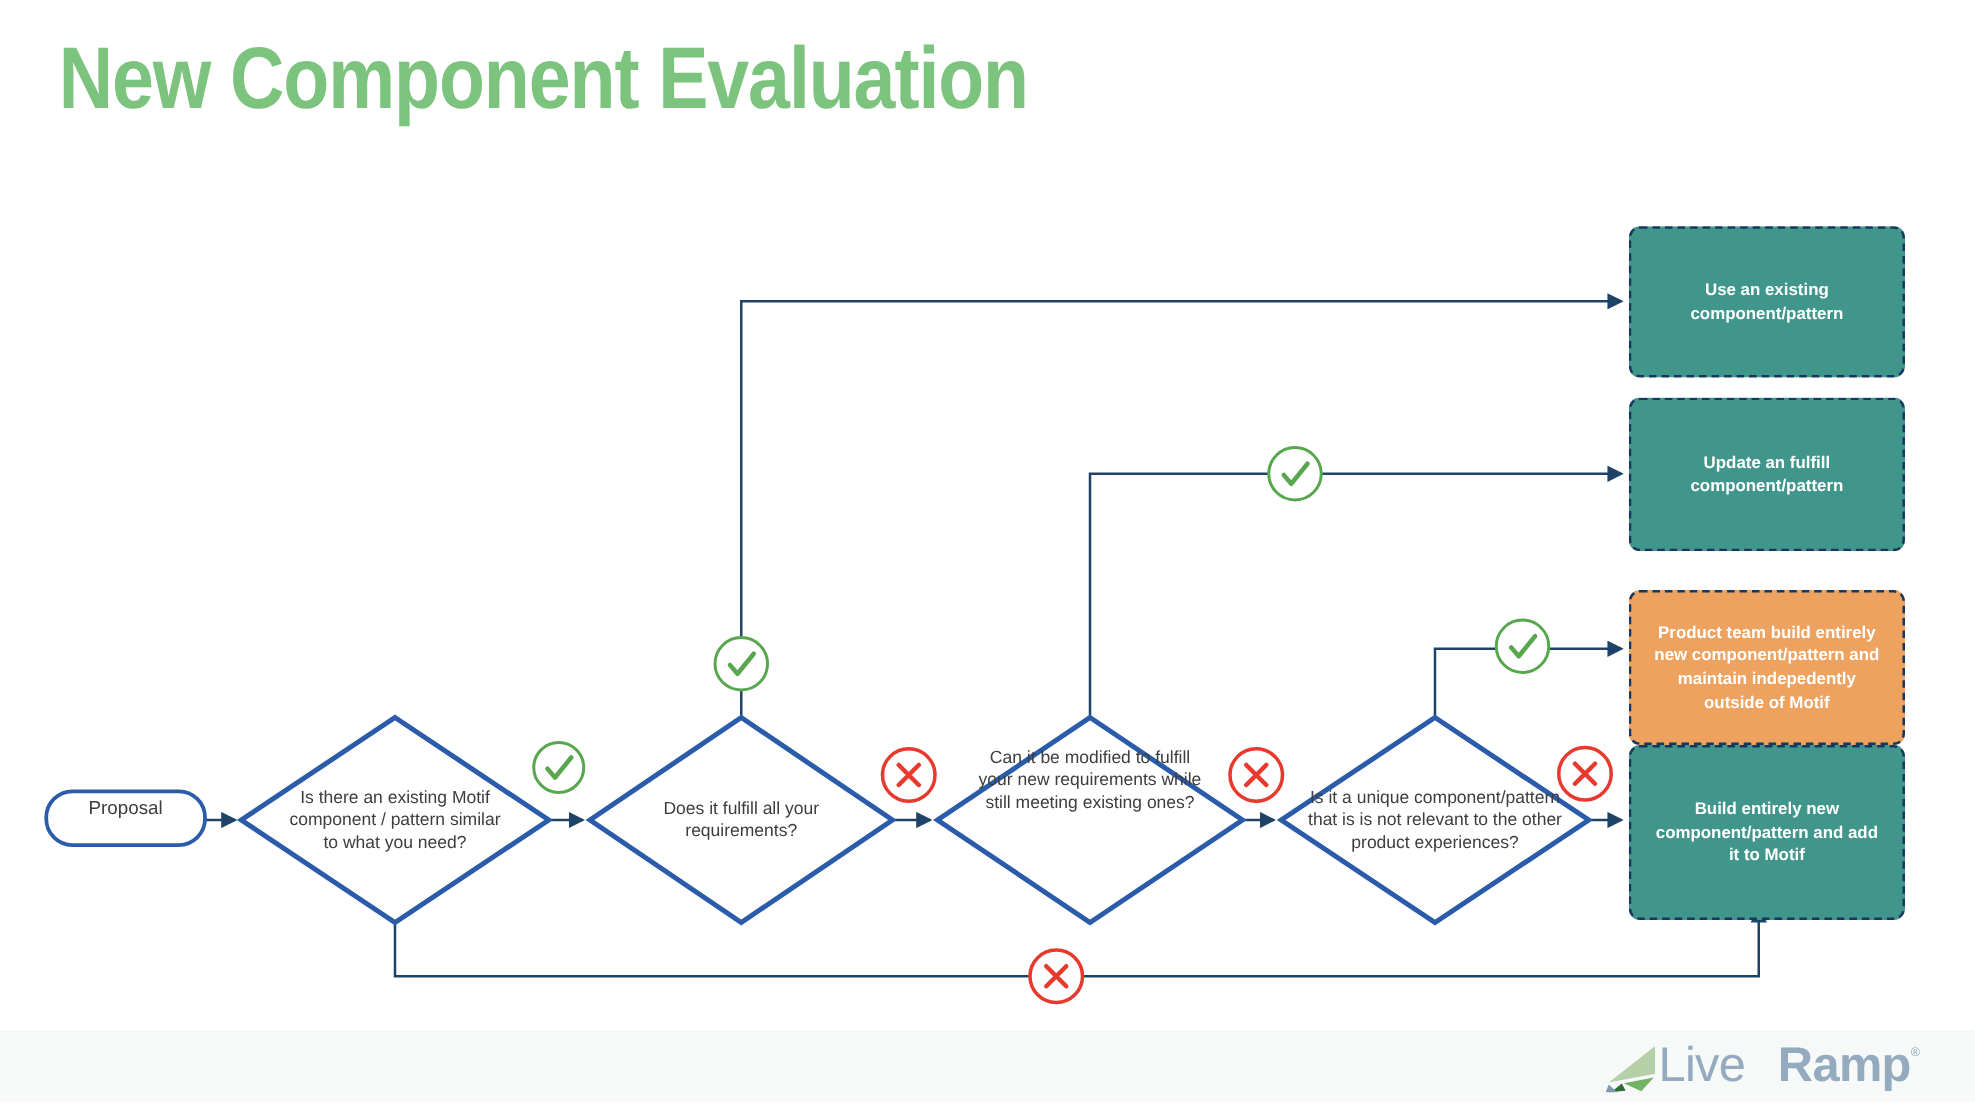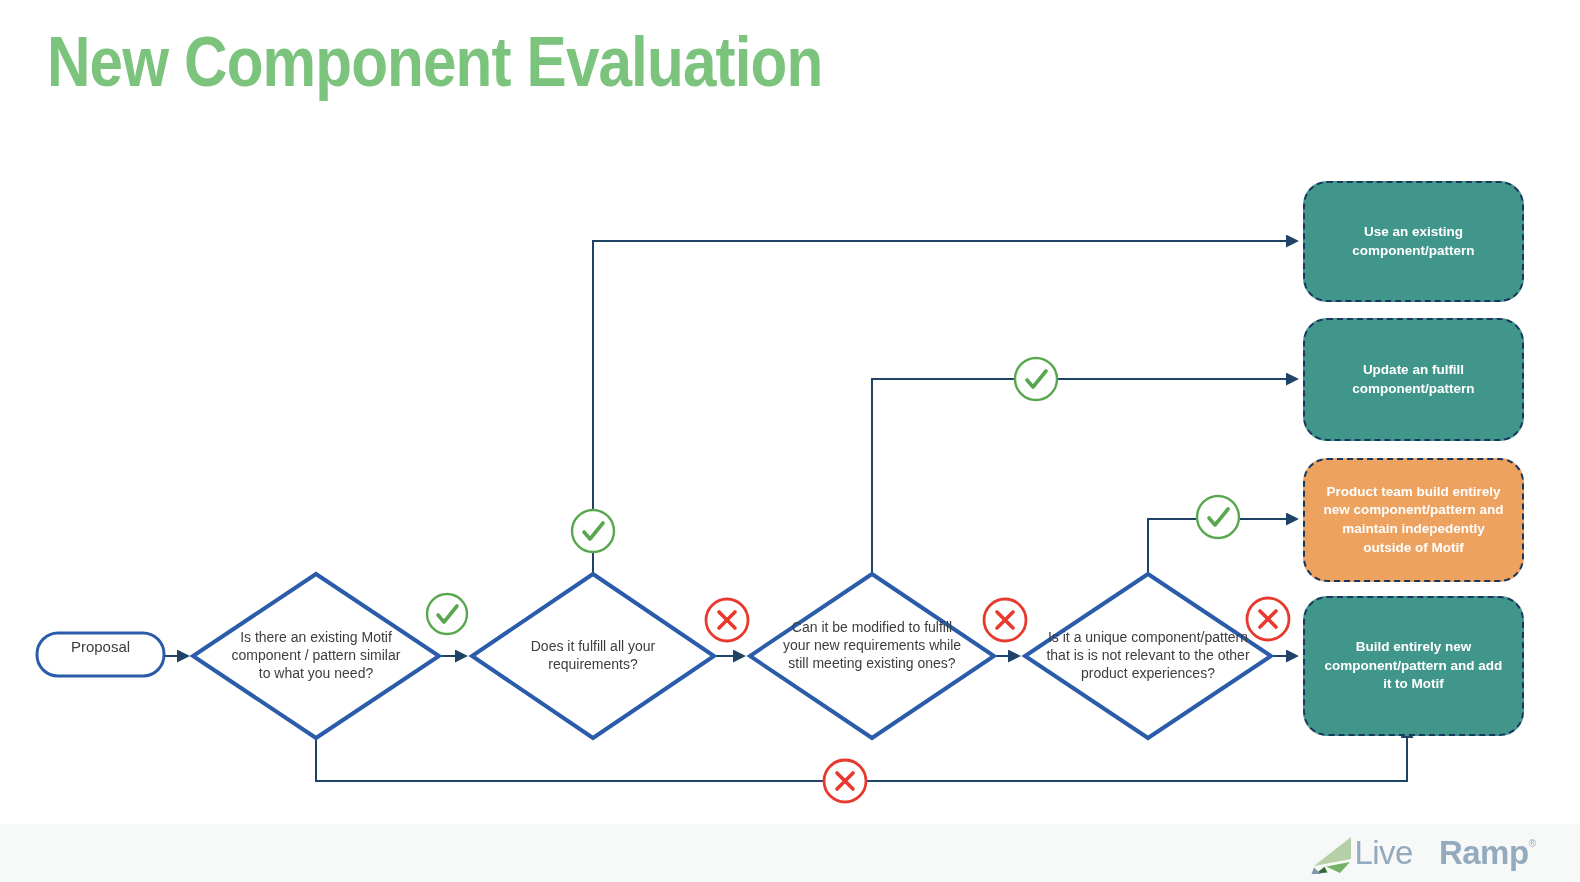--- a/index.html
+++ b/index.html
@@ -41,46 +41,46 @@
 
   
   .node-label{
     position:absolute;display:flex;align-items:center;justify-content:center;
     text-align:center;color:var(--text-dark);
   }
   .proposal-label{left:37px;top:633px;width:127px;height:26px;font-size:15px;}
   .diamond-label{font-size:14px;line-height:1.28;}
   .dl1{left:229px;top:594px;width:174px;height:124px;}
   .dl2{left:506px;top:594px;width:174px;height:124px;}
-  .dl3{left:782px;top:584px;width:180px;height:124px;}
+  .dl3{left:782px;top:562px;width:180px;height:124px;}
   .dl4{left:1046px;top:594px;width:204px;height:124px;}
 
   .outcome{
     position:absolute;left:1303px;width:221px;
     display:flex;align-items:center;justify-content:flex-start;text-align:center;
-    border:2px dashed var(--border-navy);border-radius:24px;
+    border:2px dashed var(--border-navy);border-radius:9px;
     color:#fff;font-weight:700;font-size:13.5px;line-height:1.38;
     padding:8px 16px;
   }
   .outcome.teal{background:var(--teal);}
   .outcome.orange{background:var(--orange);}
   .box1{top:181px;height:121px;}
   .box2{top:318px;height:123px;}
-  .box3{top:458px;height:124px;}
+  .box3{top:472px;height:124px;}
   .box4{top:596px;height:140px;}
 
   .footer{
     position:absolute;left:0;top:824px;width:1580px;height:58px;
     background:var(--footer-bg);
     display:flex;align-items:center;justify-content:flex-end;
     padding-right:44px;
   }
   .logo{display:flex;align-items:center;}
   .logo svg{margin-right:3px;margin-top:4px;}
-  .lr-light,.lr-bold{font-size:33px;color:var(--logo-blue);letter-spacing:-0.5px;}
+  .lr-light,.lr-bold{font-size:39px;color:var(--logo-blue);letter-spacing:-0.5px;}
   .lr-light{font-weight:400;}
   .lr-bold{font-weight:700;margin-left:26px;}
   .lr-reg{font-size:10px;color:var(--logo-blue);align-self:flex-start;margin-top:6px;}
 </style>
 </head>
 <body>
 
 <div class="stage">
 
   <h1 class="page-title">New Component Evaluation</h1>

